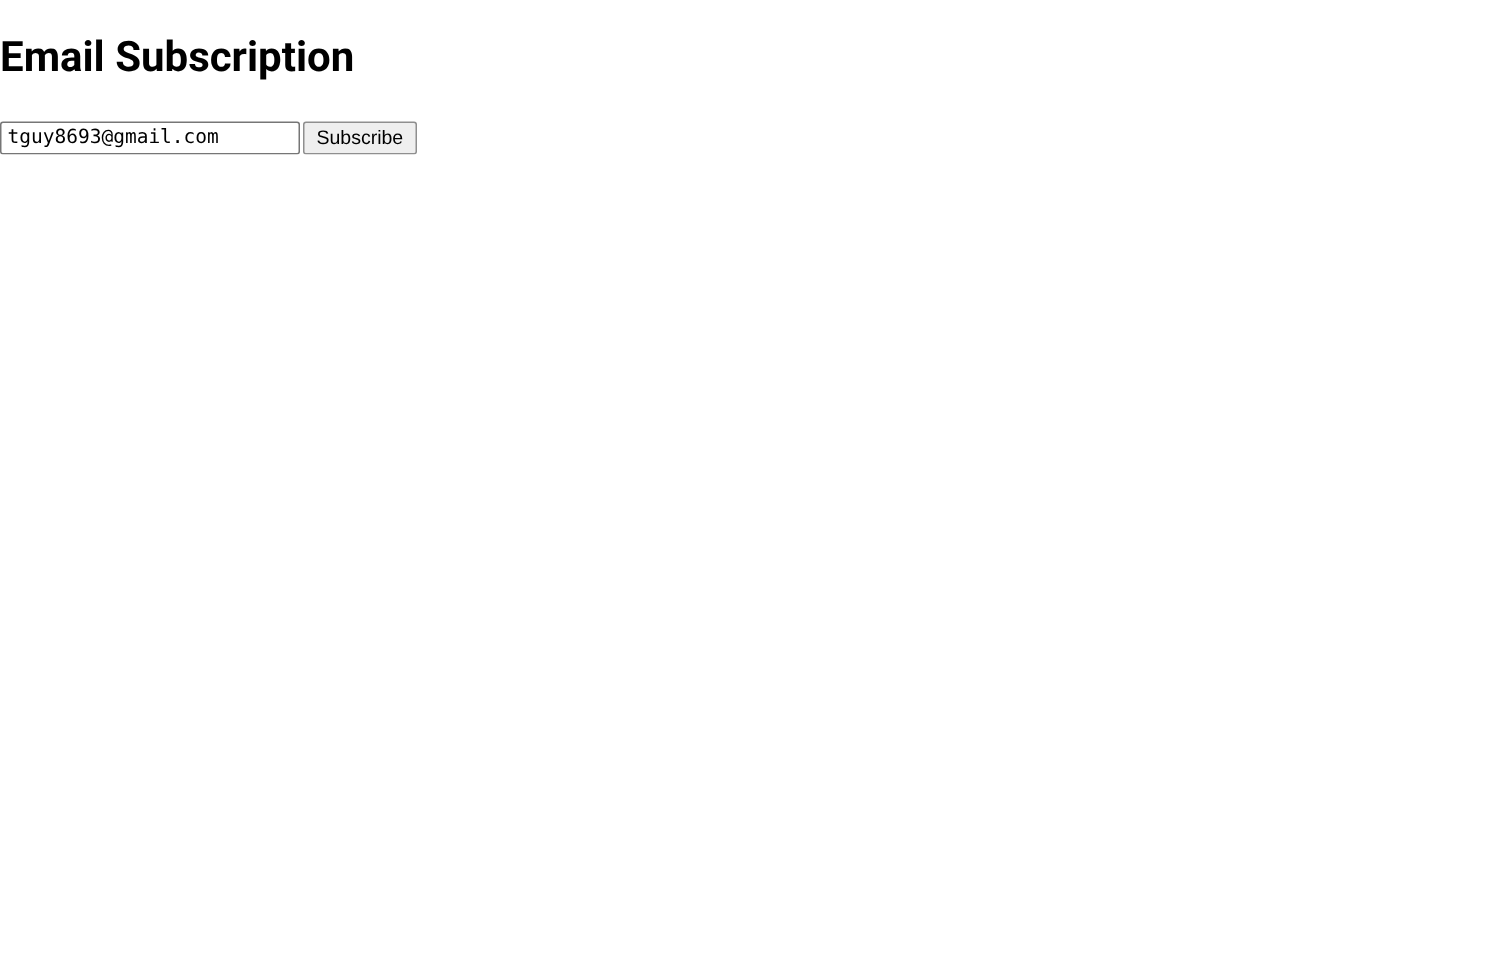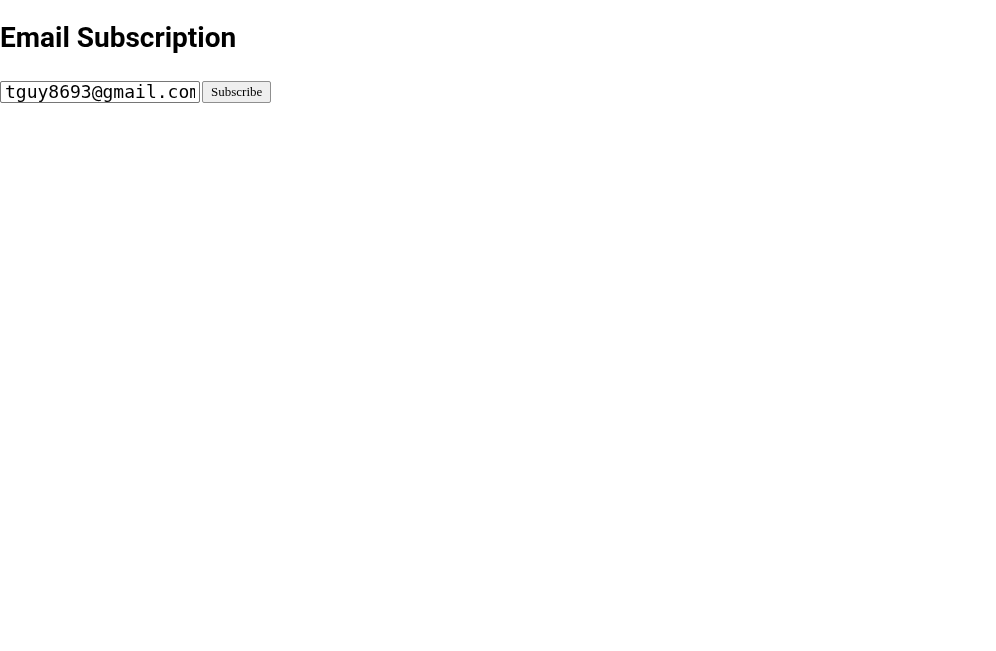--- a/index.html
+++ b/index.html
@@ -20,30 +20,30 @@
       line-height: 1.2;
     }
     .form-row {
       margin-top: 26px;
       display: flex;
       align-items: center;
       gap: 2px;
     }
     input[type="text"] {
       font-family: "DejaVu Sans Mono", "Menlo", "Consolas", monospace;
-      font-size: 18px;
+      font-size: 13px;
       padding: 2px 4px;
       border: 1px solid #767676;
       background: #ffffff;
       width: 200px;
       height: 22px;
       border-radius: 2px;
     }
     button {
-      font-family: Liberation Serif, serif;
+      font-family: Liberation Sans, sans-serif;
       font-size: 13px;
       padding: 2px 8px;
       border: 1px solid #8f8f8f;
       background: #efefef;
       border-radius: 2px;
       height: 22px;
       cursor: pointer;
     }
   </style>
 </head>

